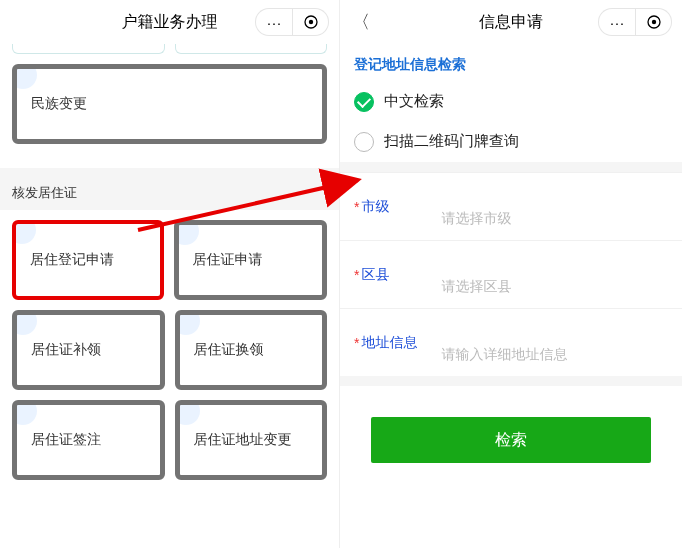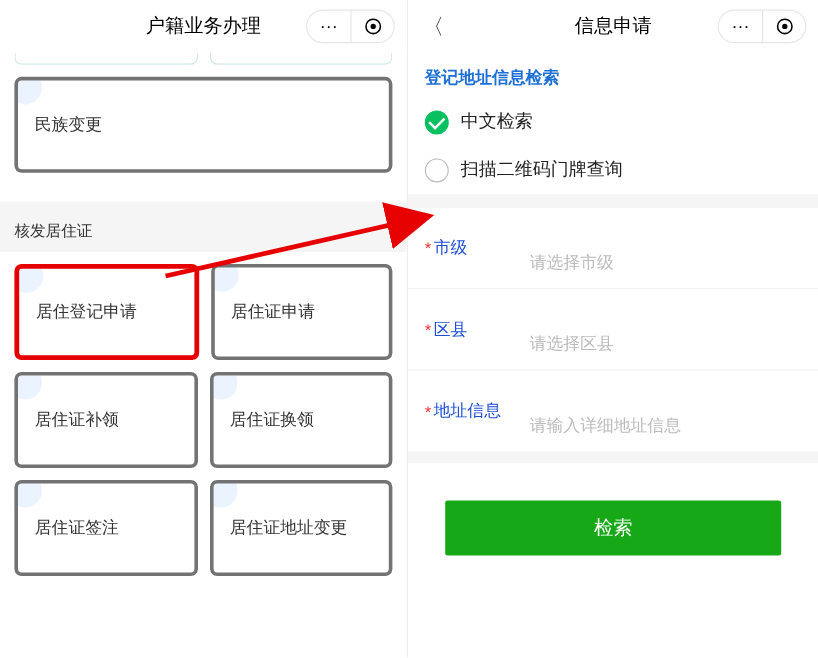--- a/index.html
+++ b/index.html
@@ -8,21 +8,21 @@
 .left { width: 340px; border-right: 1px solid #eee; }
 .right { width: 342px; }
 .header { height: 44px; display: flex; align-items: center; justify-content: center; position: relative; background: #fff; }
 .header-title { font-size: 16px; font-weight: 500; color: #000; }
 .header-actions { position: absolute; right: 10px; top: 8px; display: flex; align-items: center; background: #fff; border: 1px solid rgba(0,0,0,0.1); border-radius: 14px; height: 28px; overflow: hidden; }
 .act { width: 36px; height: 28px; display: flex; align-items: center; justify-content: center; font-size: 15px; color: #000; cursor: pointer; }
 .act + .act { border-left: 1px solid rgba(0,0,0,0.1); }
 .back-btn { position: absolute; left: 12px; top: 10px; font-size: 18px; color: #333; cursor: pointer; }
 .grid-area { padding: 0 12px 12px; }
 .row2 { display: flex; gap: 10px; margin-top: 10px; }
-.card { flex: 1; height: 80px; border: 3px solid #737373; border-radius: 6px; display: flex; align-items: center; padding-left: 14px; position: relative; cursor: pointer; background: #fff; overflow: hidden; }
+.card { flex: 1; height: 80px; border: 5px solid #737373; border-radius: 6px; display: flex; align-items: center; padding-left: 14px; position: relative; cursor: pointer; background: #fff; overflow: hidden; }
 .card::before { content: ""; position: absolute; left: -8px; top: -8px; width: 28px; height: 28px; border-radius: 50%; background: rgba(80,160,255,0.12); }
 .card-label { font-size: 14px; color: #333; z-index: 1; }
 .card.full { width: 100%; }
 .section-title { padding: 16px 12px 8px; font-size: 13px; color: #333; background: #f5f5f5; margin: 12px -0px 0; }
 .highlight { border: 4px solid #e60000 !important; }
 .sub-header { padding: 12px 14px 8px; font-size: 14px; color: #1b6fd6; font-weight: 600; }
 .radio-row { display: flex; padding: 10px 14px; gap: 10px; cursor: pointer; }
 .radio { width: 20px; height: 20px; border-radius: 50%; border: 1px solid #bbb; position: relative; flex-shrink:0; }
 .radio.checked { background: #07c160; border-color: #07c160; }
 .radio.checked::after { content: ""; position: absolute; left: 5px; top: 2px; width: 6px; height: 10px; border: solid #fff; border-width: 0 2px 2px 0; transform: rotate(45deg); }

